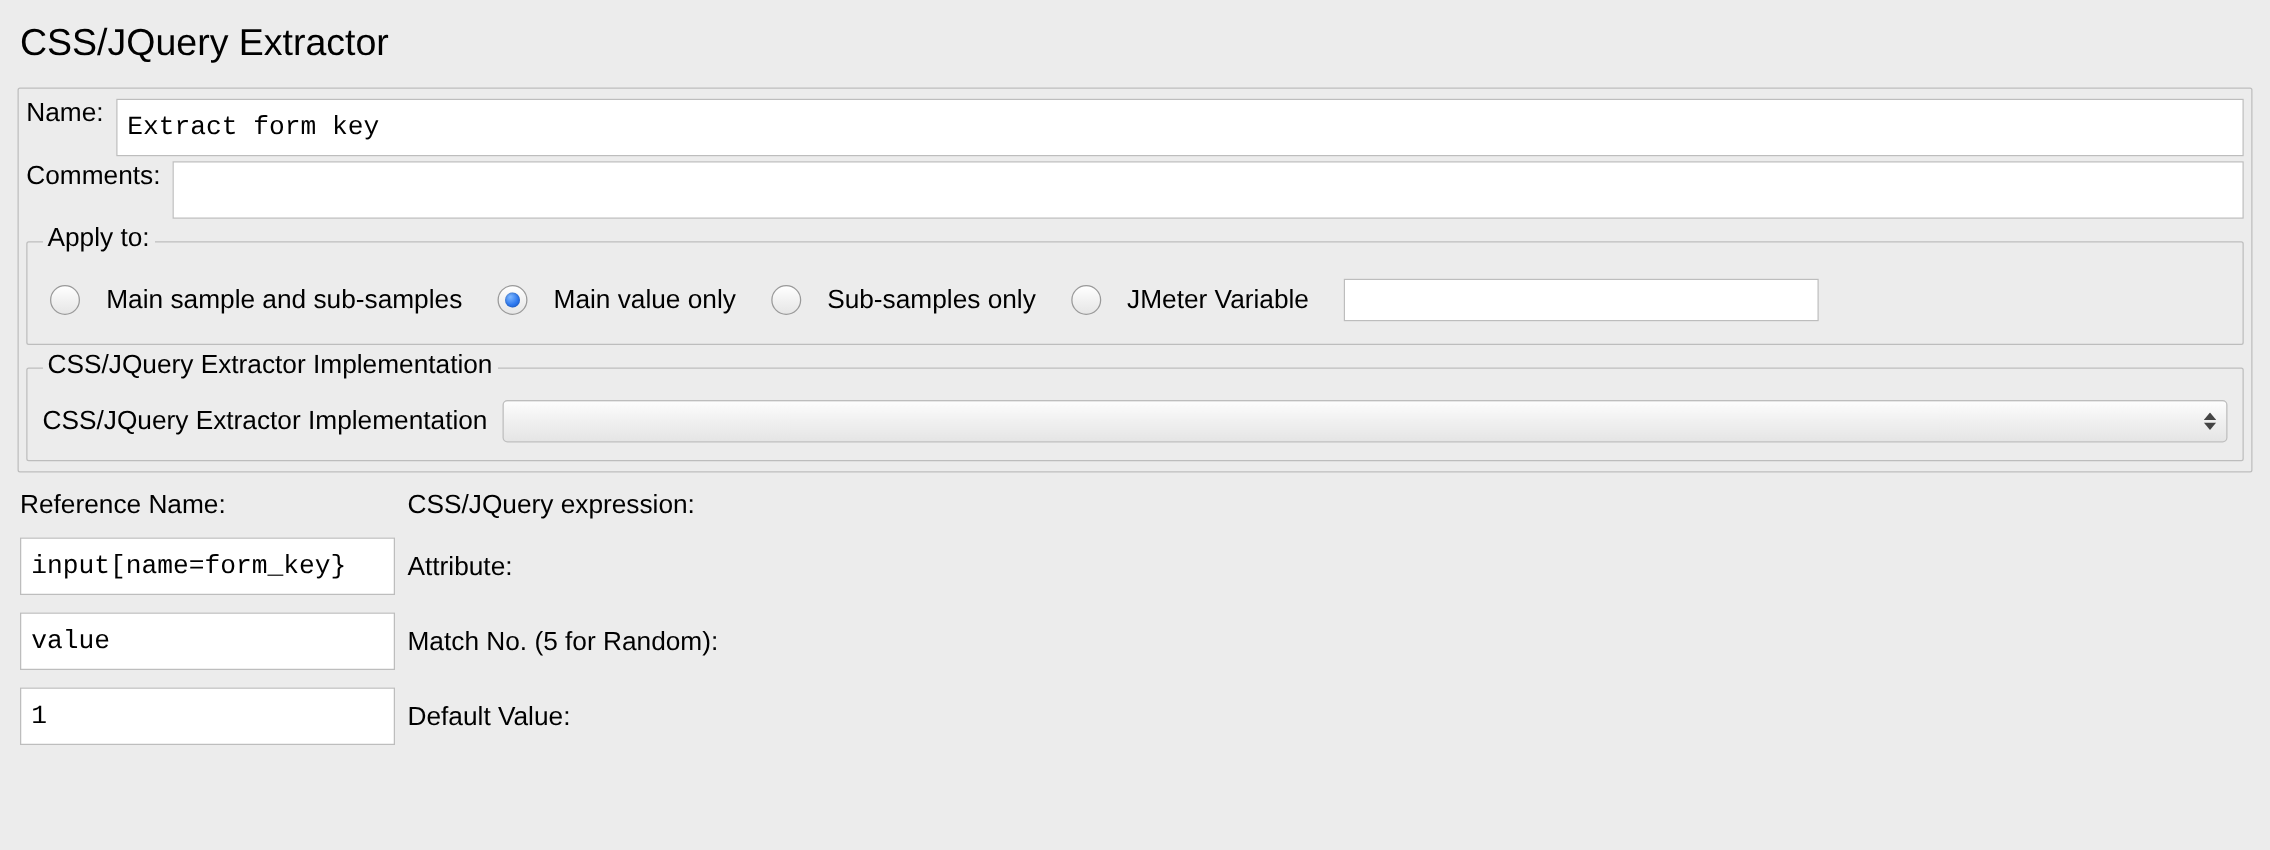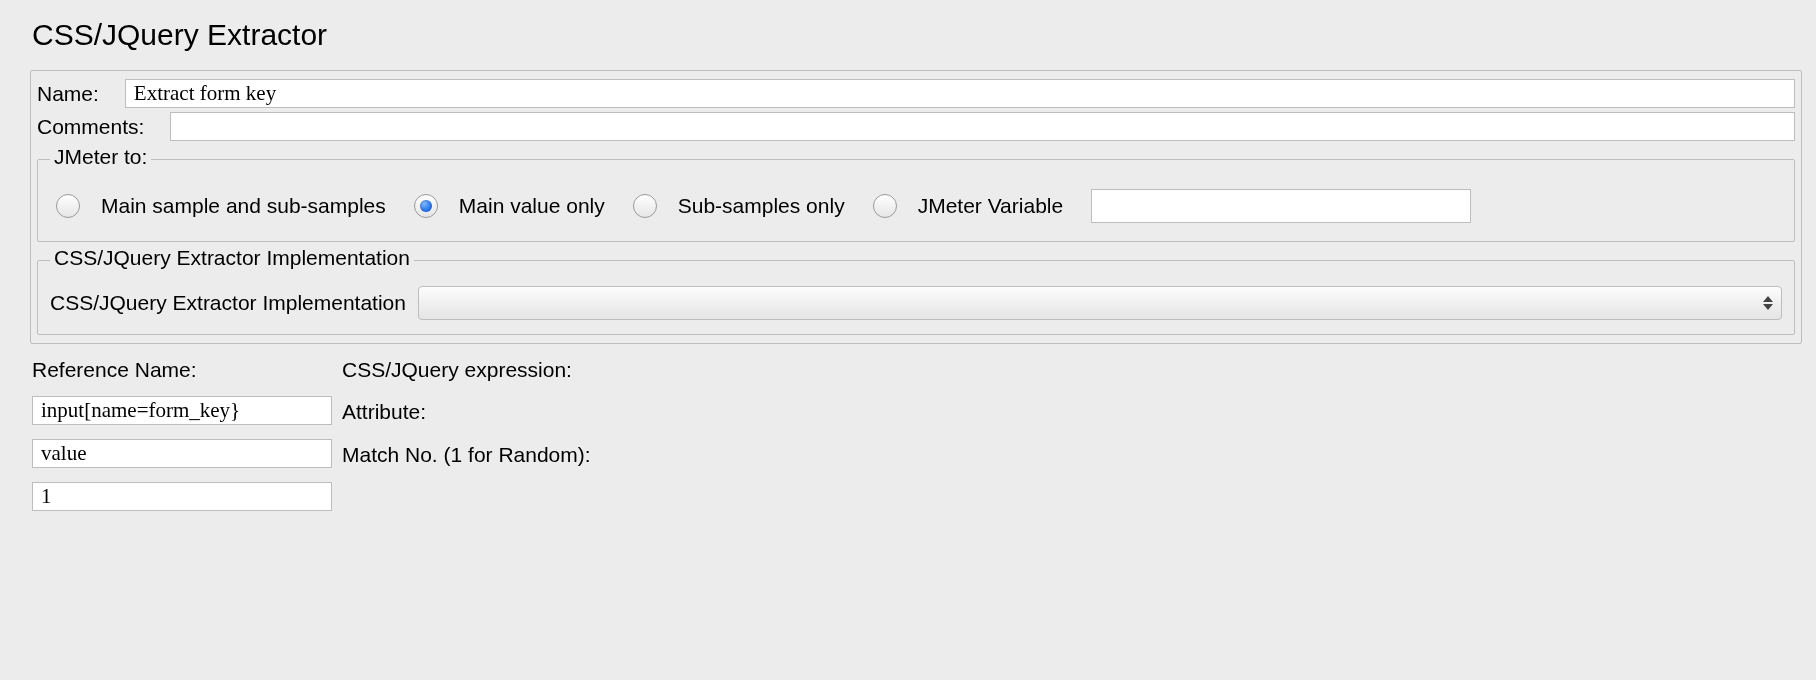--- a/index.html
+++ b/index.html
@@ -6,48 +6,47 @@
   html, body {
     margin: 0; padding: 0;
     width: 1816px; height: 680px;
     background: #ececec;
     font-family: "Lucida Grande", "Segoe UI", Arial, sans-serif;
     font-size: 21px;
     color: #000;
   }
   .panel {
     padding: 12px 14px 20px 14px;
-    margin-left: 16px;
   }
   .title {
     font-size: 30px;
     font-weight: 400;
     margin: 6px 0 18px 2px;
   }
   .outer-box {
     border: 1px solid #bdbdbd;
     border-radius: 2px;
     background: #ececec;
     padding: 4px 6px 8px 6px;
   }
   .row {
     display: flex;
-    align-items: center;
-    gap: 26px;
+    align-items: flex-start;
+    gap: 10px;
     margin: 4px 0;
   }
   .label {
     white-space: nowrap;
   }
   input.text {
     flex: 1;
-    height: 29px;
+    height: 46px;
     border: 1px solid #bdbdbd;
     background: #fff;
-    font-family: Liberation Serif, serif;
+    font-family: Liberation Mono, monospace;
     font-size: 21px;
     padding: 2px 8px;
     outline: none;
   }
   fieldset {
     border: 1px solid #bdbdbd;
     border-radius: 2px;
     margin: 6px 0 0 0;
     padding: 14px 12px 14px 12px;
     position: relative;
@@ -142,21 +141,21 @@
     <div class="row">
       <span class="label">Name:</span>
       <input class="text" type="text" value="Extract form key" style="">
     </div>
     <div class="row">
       <span class="label">Comments:</span>
       <input class="text" type="text" value="" style="">
     </div>
 
     <fieldset>
-      <legend>JMeter to:</legend>
+      <legend>Apply to:</legend>
       <div class="radio-row">
         <label class="radio-item">
           <span class="radio"></span>
           <span>Main sample and sub-samples</span>
         </label>
         <label class="radio-item">
           <span class="radio selected"></span>
           <span>Main value only</span>
         </label>
         <label class="radio-item">
@@ -192,18 +191,19 @@
 
   <div class="grid">
     <span class="label">Reference Name:</span>
 
     <span class="label">CSS/JQuery expression:</span>
     <input class="text" type="text" value="input[name=form_key}" style="">
 
     <span class="label">Attribute:</span>
     <input class="text" type="text" value="value" style="">
 
-    <span class="label">Match No. (1 for Random):</span>
+    <span class="label">Match No. (5 for Random):</span>
     <input class="text" type="text" value="1" style="">
 
+    <span class="label">Default Value:</span>
   </div>
 
 </div>
 
 </body></html>

